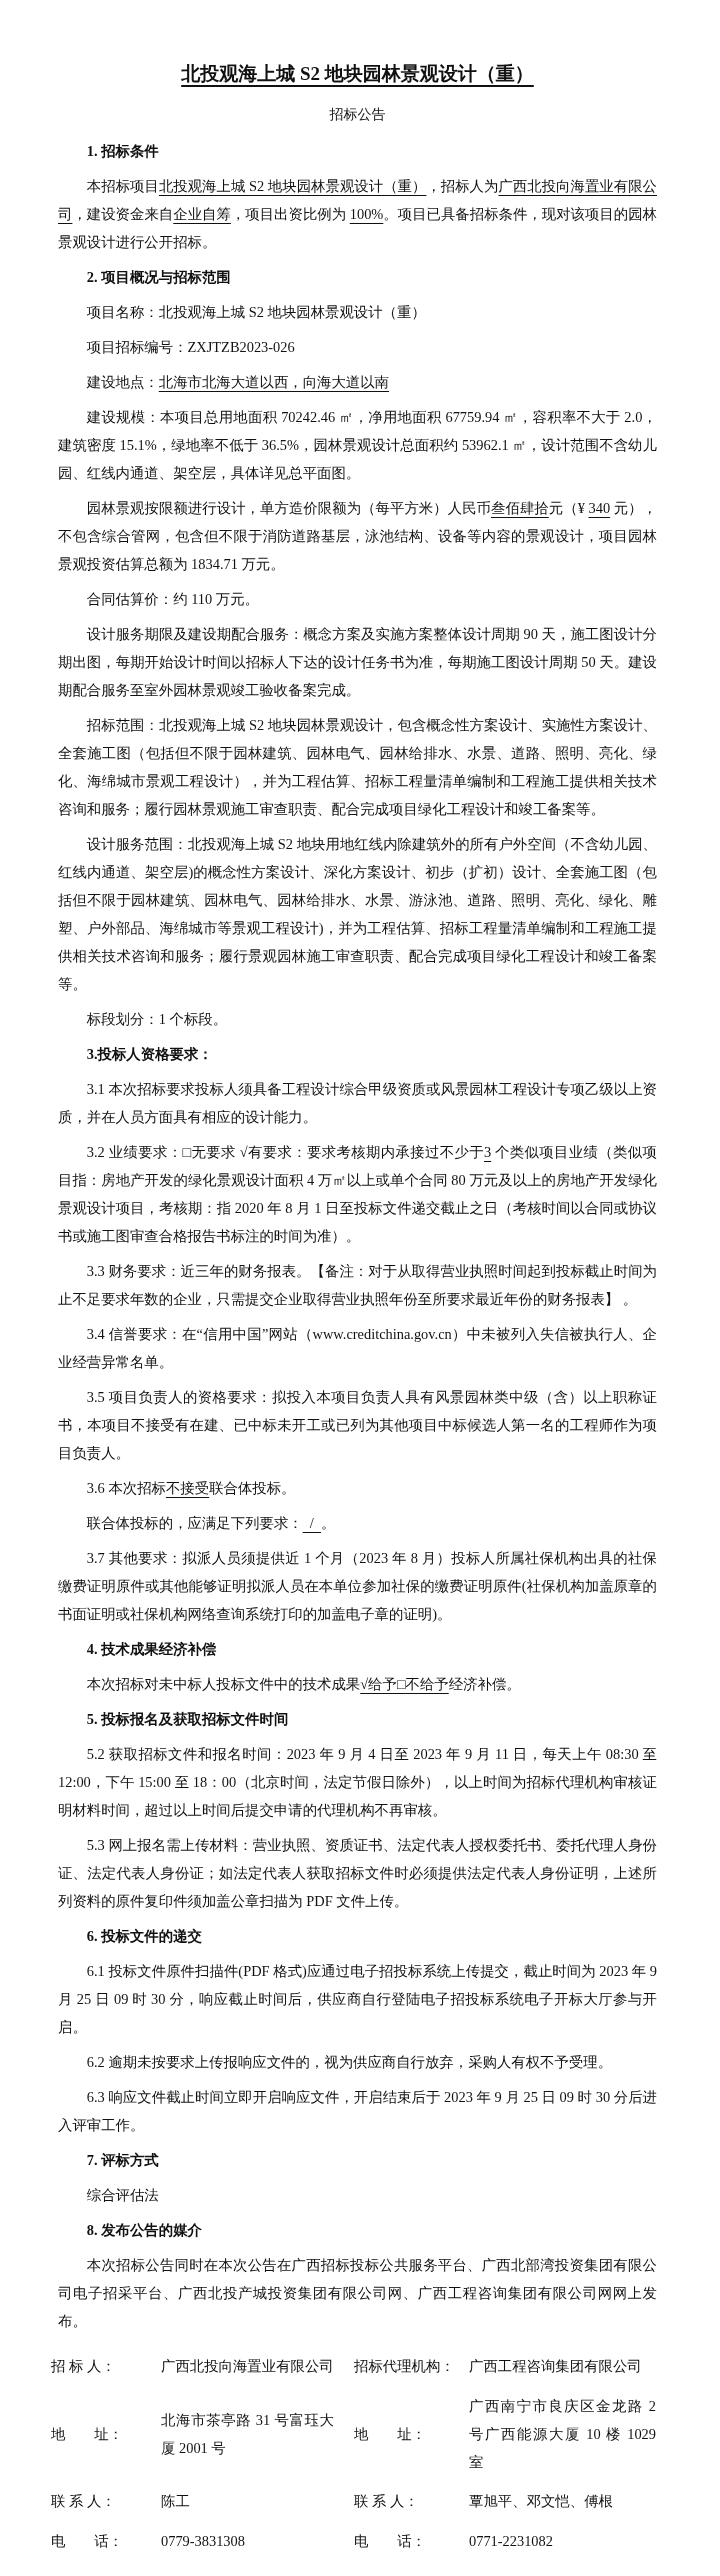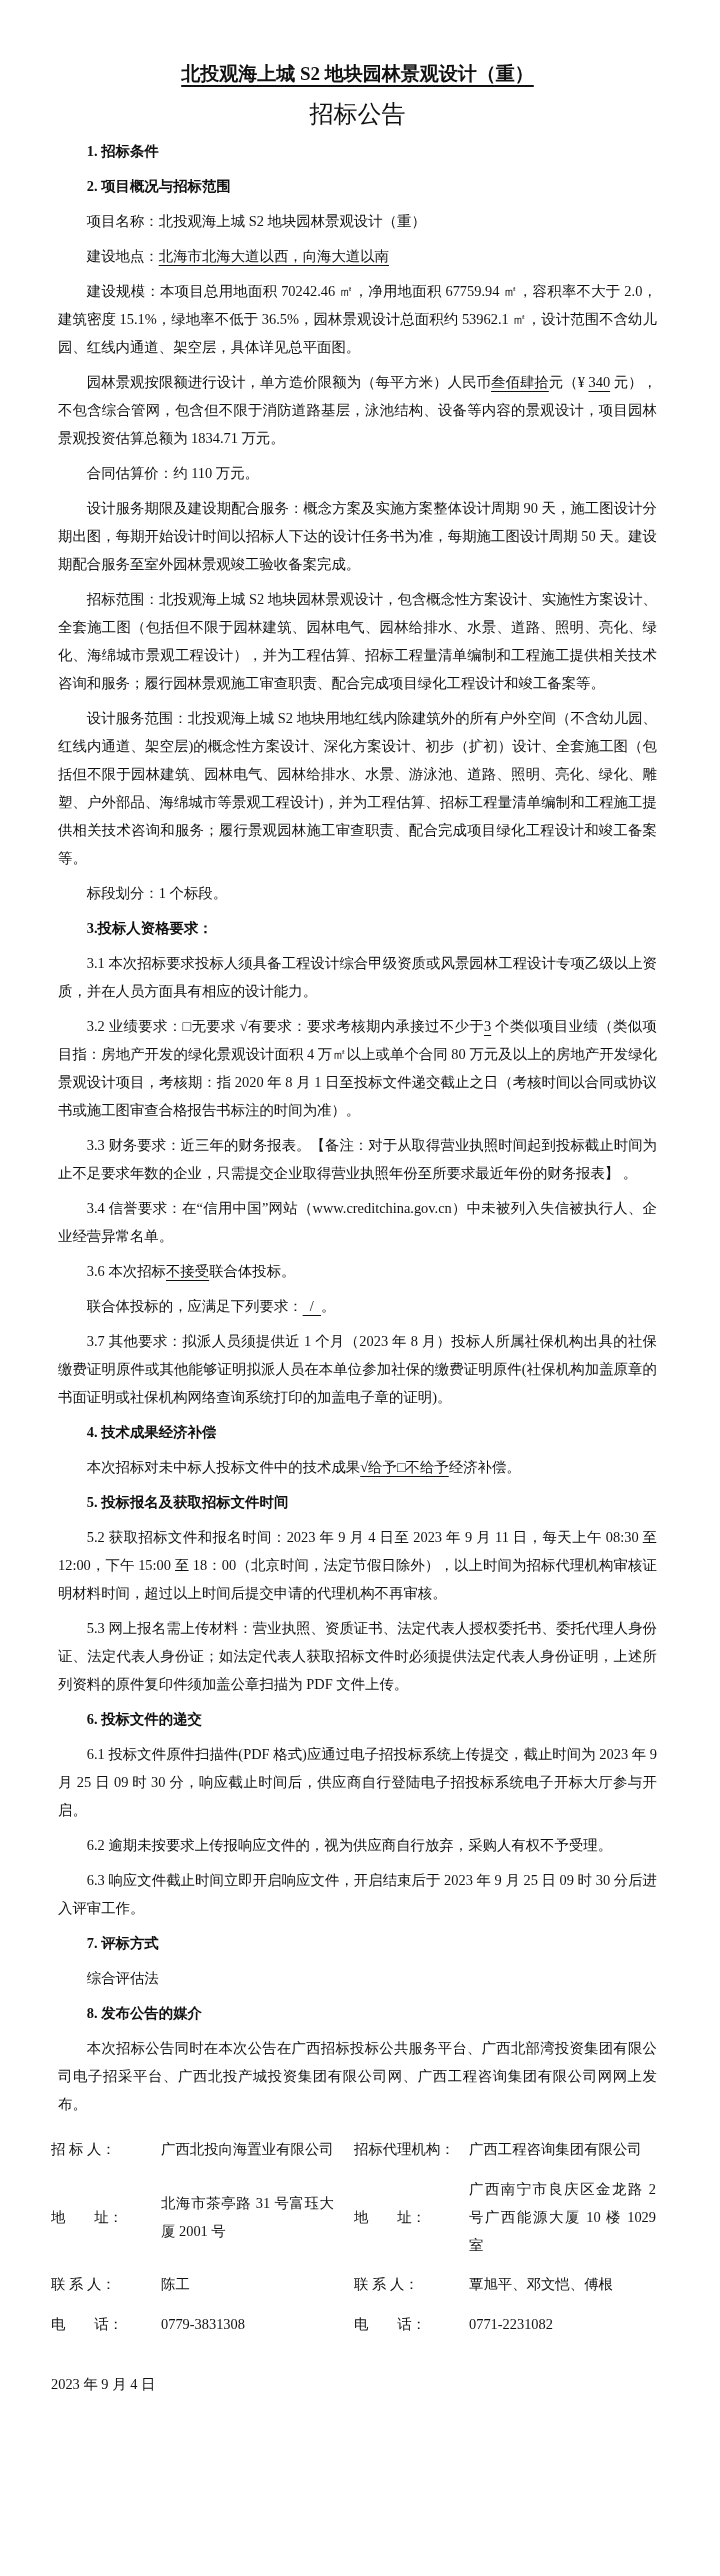--- a/index.html
+++ b/index.html
@@ -23,21 +23,21 @@
     line-height: 32px;
     margin: 0 0 9px 0;
   }
   .doc-title .tspan {
     text-decoration: underline;
     text-underline-offset: 5.4px;
     text-decoration-thickness: 1.8px;
   }
   .doc-subtitle {
     text-align: center;
-    font-size: 24px;
+    font-size: 14px;
     font-weight: normal;
     line-height: 31px;
     margin: 0 0 3px 0;
   }
   p { margin: 7px; text-align: justify; text-indent: 2em; }
   .hd { font-weight: bold; }
   .b  { font-weight: normal; }
   .u  { text-decoration: underline; text-underline-offset: 3.6px; }
   .contact { margin-top: 17px; }
   .crow {
@@ -57,37 +57,40 @@
 </style>
 </head>
 <body>
 
 <div class="page">
 
   <h1 class="doc-title"><span class="tspan">北投观海上城 S2 地块园林景观设计（重）</span></h1>
   <h2 class="doc-subtitle">招标公告</h2>
 
   <p class="hd">1.  招标条件</p>
+  <p><span>本招标项目</span><span class="u">北投观海上城 S2 地块园林景观设计（重）</span><span>，招标人为</span><span class="u">广西北投向海置业有限公司</span><span>，建设资金来自</span><span class="u">企业自筹</span><span>，项目出资比例为 </span><span class="u">100%</span><span>。项目已具备招标条件，现对该项目的园林景观设计进行公开招标。</span></p>
 
   <p class="hd">2.  项目概况与招标范围</p>
   <p><span class="b">项目名称：</span><span>北投观海上城 S2 地块园林景观设计（重）</span></p>
+  <p><span class="b">项目招标编号：</span><span>ZXJTZB2023-026</span></p>
   <p><span class="b">建设地点：</span><span class="u">北海市北海大道以西，向海大道以南 </span></p>
   <p><span class="b">建设规模：</span><span>本项目总用地面积 70242.46 ㎡，净用地面积 67759.94 ㎡，容积率不大于 2.0，建筑密度 15.1%，绿地率不低于 36.5%，园林景观设计总面积约 53962.1 ㎡，设计范围不含幼儿园、红线内通道、架空层，具体详见总平面图。</span></p>
   <p><span>园林景观按限额进行设计，单方造价限额为（每平方米）人民币</span><span class="u">叁佰肆拾</span><span>元（¥ </span><span class="u">340</span><span> 元），不包含综合管网，包含但不限于消防道路基层，泳池结构、设备等内容的景观设计，项目园林景观投资估算总额为 1834.71 万元。</span></p>
   <p class="b">合同估算价：约 110 万元。</p>
   <p><span class="b">设计服务期限及建设期配合服务：</span><span>概念方案及实施方案整体设计周期 90 天，施工图设计分期出图，每期开始设计时间以招标人下达的设计任务书为准，每期施工图设计周期 50 天。建设期配合服务至室外园林景观竣工验收备案完成。</span></p>
   <p><span class="b">招标范围：</span><span>北投观海上城 S2 地块园林景观设计，包含概念性方案设计、实施性方案设计、全套施工图（包括但不限于园林建筑、园林电气、园林给排水、水景、道路、照明、亮化、绿化、海绵城市景观工程设计），并为工程估算、招标工程量清单编制和工程施工提供相关技术咨询和服务；履行园林景观施工审查职责、配合完成项目绿化工程设计和竣工备案等。</span></p>
   <p><span class="b">设计服务范围：</span><span>北投观海上城 S2 地块用地红线内除建筑外的所有户外空间（不含幼儿园、红线内通道、架空层)的概念性方案设计、深化方案设计、初步（扩初）设计、全套施工图（包括但不限于园林建筑、园林电气、园林给排水、水景、游泳池、道路、照明、亮化、绿化、雕塑、户外部品、海绵城市等景观工程设计)，并为工程估算、招标工程量清单编制和工程施工提供相关技术咨询和服务；履行景观园林施工审查职责、配合完成项目绿化工程设计和竣工备案等。</span></p>
   <p><span class="b">标段划分：</span><span>1 个标段。</span></p>
 
   <p class="hd">3.投标人资格要求：</p>
   <p>3.1  本次招标要求投标人须具备工程设计综合甲级资质或风景园林工程设计专项乙级以上资质，并在人员方面具有相应的设计能力。</p>
   <p><span>3.2  业绩要求：□无要求 √有要求：要求考核期内承接过不少于</span><span class="u">3</span><span> 个类似项目业绩（类似项目指：房地产开发的绿化景观设计面积 4 万㎡以上或单个合同 80 万元及以上的房地产开发绿化景观设计项目，考核期：指 2020 年 8 月 1 日至投标文件递交截止之日（考核时间以合同或协议书或施工图审查合格报告书标注的时间为准）。</span></p>
   <p>3.3  财务要求：近三年的财务报表。【备注：对于从取得营业执照时间起到投标截止时间为止不足要求年数的企业，只需提交企业取得营业执照年份至所要求最近年份的财务报表】 。</p>
   <p>3.4  信誉要求：在“信用中国”网站（www.creditchina.gov.cn）中未被列入失信被执行人、企业经营异常名单。</p>
+  <p>3.5  项目负责人的资格要求：拟投入本项目负责人具有风景园林类中级（含）以上职称证书，本项目不接受有在建、已中标未开工或已列为其他项目中标候选人第一名的工程师作为项目负责人。</p>
   <p><span>3.6  本次招标</span><span class="u">不接受</span><span>联合体投标。</span></p>
   <p><span>联合体投标的，应满足下列要求：</span><span class="u">&nbsp;&nbsp;/&nbsp;&nbsp;</span><span>。</span></p>
   <p>3.7  其他要求：拟派人员须提供近 1 个月（2023 年 8 月）投标人所属社保机构出具的社保缴费证明原件或其他能够证明拟派人员在本单位参加社保的缴费证明原件(社保机构加盖原章的书面证明或社保机构网络查询系统打印的加盖电子章的证明)。</p>
 
   <p class="hd">4.  技术成果经济补偿</p>
   <p><span>本次招标对未中标人投标文件中的技术成果</span><span class="u">√给予□不给予</span><span>经济补偿。</span></p>
 
   <p class="hd">5.  投标报名及获取招标文件时间</p>
   <p>5.2 获取招标文件和报名时间：2023 年 9 月 4 日至 2023 年 9 月 11 日，每天上午 08:30 至 12:00，下午 15:00 至 18：00（北京时间，法定节假日除外），以上时间为招标代理机构审核证明材料时间，超过以上时间后提交申请的代理机构不再审核。</p>
   <p>5.3 网上报名需上传材料：营业执照、资质证书、法定代表人授权委托书、委托代理人身份证、法定代表人身份证；如法定代表人获取招标文件时必须提供法定代表人身份证明，上述所列资料的原件复印件须加盖公章扫描为 PDF 文件上传。</p>

